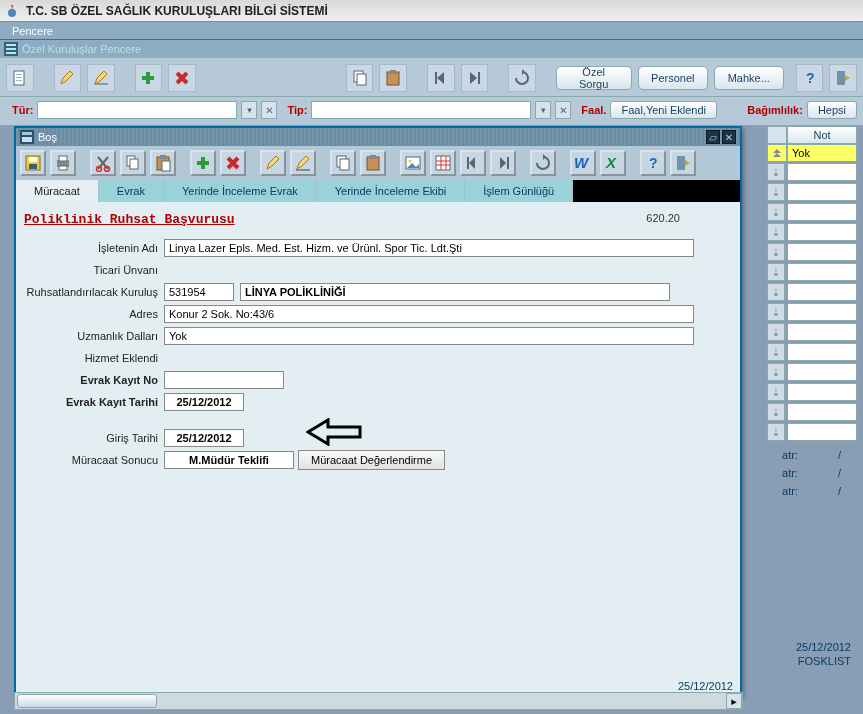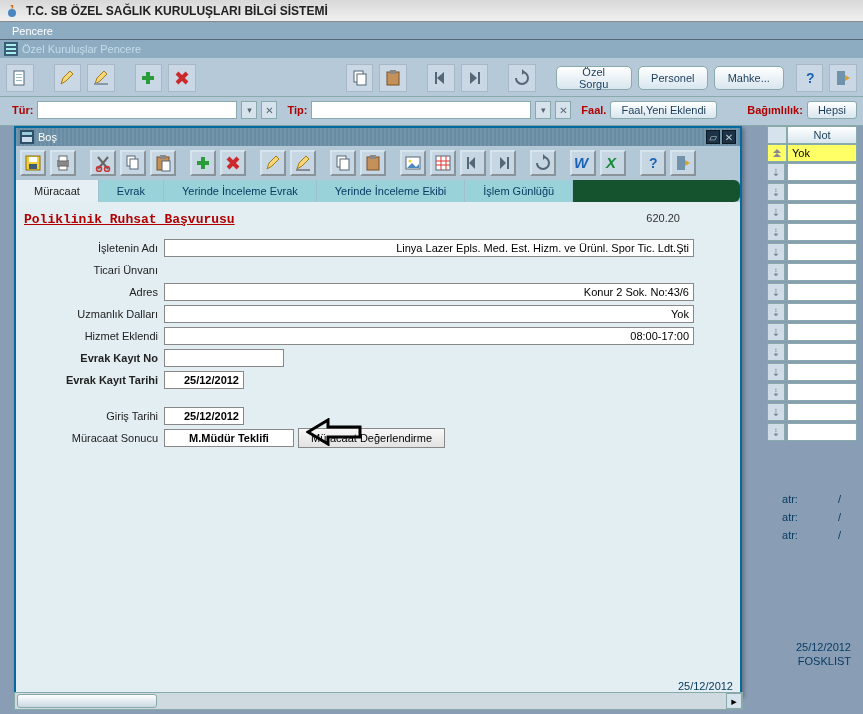--- a/index.html
+++ b/index.html
@@ -30,49 +30,49 @@
   .content-area { position: relative; height: calc(714px - 22px - 18px - 18px - 40px - 28px); }
 
   
   .right-cols { position: absolute; right: 6px; top: 0; width: 90px; }
   .right-cols .hdr { background: linear-gradient(#fff,#d8e6ee); border:1px solid #8aa; height:18px; display:flex; align-items:center; justify-content:center; color:#1a3d5c; }
   .right-cols .yellow { background:#ffff66; height:18px; border:1px solid #8aa; display:flex; align-items:center; padding:0 4px; }
   .right-cols .row { height:20px; display:flex; align-items:center; }
   .right-cols .rbtn { width:18px; height:18px; border:1px solid #8aa; background:#d0dde7; margin-right:2px; display:flex; align-items:center; justify-content:center; font-size:10px; color:#678; }
   .right-cols .rbox { flex:1; height:18px; border:1px solid #8aa; background:#fff; }
 
-  .right-info { position:absolute; right:22px; top:320px; font-size:11px; color:#0a3c64; line-height:18px;margin-top:44px;}
+  .right-info { position:absolute; right:22px; top:320px; font-size:11px; color:#0a3c64; line-height:18px;}
   .right-dates { position:absolute; right:12px; bottom:46px; text-align:right; font-size:11px; color:#0a3c64;}
   .right-dates div { line-height:14px; }
 
   
   .inner-window { position:absolute; left:14px; top:0; width:728px; height:570px; background:#b2c8d7; border:2px solid #0369a1; box-shadow: 2px 2px 4px rgba(0,0,0,0.3); }
   .inner-titlebar { height:18px; background:repeating-linear-gradient(90deg,#7395ac 0 2px,#6a8ca3 2px 4px); display:flex; align-items:center; padding:0 4px; }
   .inner-titlebar .mini-icon { width:14px; height:14px; margin-right:4px; }
   .inner-title { color:#fff; font-size:11px; }
   .inner-titlebar .winctrl { margin-left:auto; display:flex; gap:2px;}
   .inner-titlebar .winbtn { width:14px; height:14px; background:#1d3345; color:#b8cedd; display:flex; align-items:center; justify-content:center; font-size:10px; border:1px solid #0b1a25;}
 
   .inner-toolbar { height:34px; background:#b2c8d7; display:flex; align-items:center; padding:3px 4px; gap:4px; }
   .ib { width:26px; height:26px; border:2px outset #d6e4ee; background:#c6d7e3; display:flex; align-items:center; justify-content:center; }
   .isep { width:6px; }
 
-  .tabs-row { display:flex; height:22px; background:#14532d;border-radius:6px; }
+  .tabs-row { display:flex; height:22px; background:#000000; }
   .tab { flex:0 0 auto; padding:0 18px; height:22px; display:flex; align-items:center; justify-content:center; font-size:11px; color:#222; border-right:1px solid #9fc0cf; }
   .tab.main { background:#e6f0f4; }
   .tab.alt { background:#99d2d8; color:#0a3c64; }
 
   .form-area { background:#e3eef3; padding:6px 8px; height:calc(100% - 18px - 34px - 22px); position:relative; overflow:hidden; }
   .form-title { color:#b00000; font-weight:bold; text-decoration:underline; font-family: "Courier New", monospace; font-size:13px; margin:4px 0 10px 0; }
   .form-code { position:absolute; right:60px; top:10px; color:#333; font-size:11px;margin-left:38px; }
 
   .fr { display:flex; align-items:center; height:22px; margin-bottom:0px; }
   .fr label { width:140px; text-align:right; padding-right:6px; font-size:11px; color:#222; }
   .fr label.bold { font-weight:bold; }
-  .fr input.finput { height:18px; border:1px solid #888; background:#fff; padding:1px 4px; font-size:11px;text-align:right; }
+  .fr input.finput { height:18px; border:1px solid #888; background:#fff; padding:1px 4px; font-size:11px; }
   .fr .w-full { width:530px; }
   .fr .w-sm { width:70px; }
   .fr .w-date { width:80px; text-align:center; font-weight:bold;}
   .fr .w-poli { width:430px; font-weight:bold; padding-left:6px;}
   .fr .gap { width:6px; display:inline-block; }
   .fr .eval-btn { height:20px; border:1px solid #888; background:linear-gradient(#f8f8f8,#e2e2e2); padding:1px 12px; margin-left:4px; font-size:11px;}
 
   .big-arrow { position:absolute; left:290px; top:216px; }
   .big-arrow svg { width:56px; height:28px; }
 
@@ -463,30 +463,35 @@
       <div class="form-code">620.20</div>
 
       <div class="fr">
         <label>İşletenin Adı</label>
         <input class="finput w-full" value="Linya Lazer Epls. Med. Est. Hizm. ve Ürünl. Spor Tic. Ldt.Şti" style="">
       </div>
       <div class="fr">
         <label>Ticari Ünvanı</label>
       </div>
       <div class="fr">
+        <label>Ruhsatlandırılacak Kuruluş</label>
+        <input class="finput w-sm" value="531954" style="">
+        <span class="gap"></span>
+        <input class="finput w-poli" value="LİNYA POLİKLİNİĞİ" style="">
+      </div>
+      <div class="fr">
         <label>Adres</label>
         <input class="finput w-full" value="Konur 2 Sok. No:43/6" style="">
       </div>
       <div class="fr">
         <label>Uzmanlık Dalları</label>
         <input class="finput w-full" value="Yok" style="">
       </div>
       <div class="fr">
         <label>Hizmet Eklendi</label>
-        <input class="finput w-full" value="08:00-17:00" style="">
       </div>
       <div class="fr">
         <label class="bold">Evrak Kayıt No</label>
         <input class="finput" style="width: 120px;" value="">
       </div>
       <div class="fr">
         <label class="bold">Evrak Kayıt Tarihi</label>
         <input class="finput w-date" value="25/12/2012" style="">
       </div>
 

